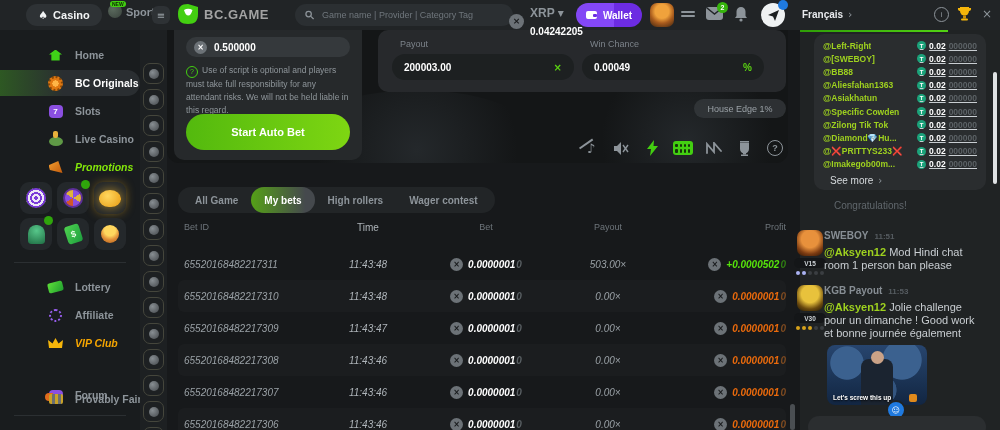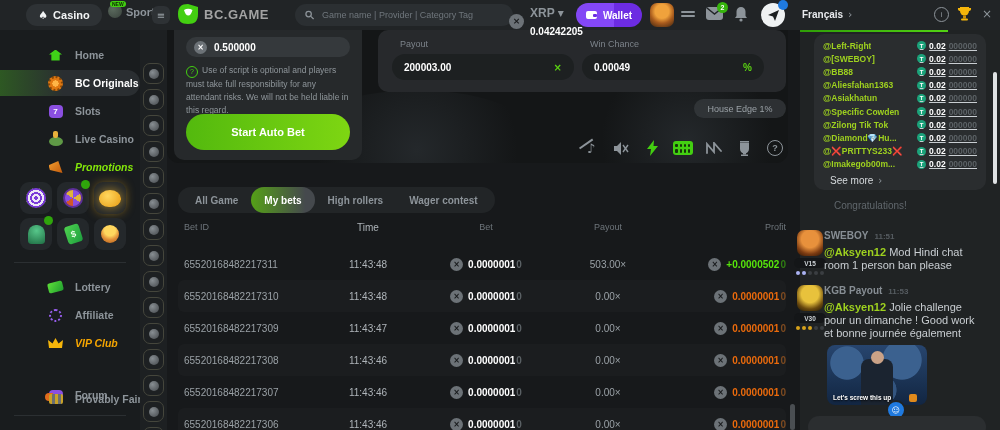--- a/index.html
+++ b/index.html
@@ -108,21 +108,21 @@
   .kbd{width:20px;height:14px;background:#43cf11;border-radius:3px;display:grid;grid-template-columns:repeat(4,1fr);gap:1.5px;padding:2.5px;box-sizing:border-box;}
   .kbd i{background:#14340a;border-radius:1px;}
   .qcirc{width:14px;height:14px;border:1.5px solid #8d949a;border-radius:50%;font-size:9px;font-weight:bold;display:flex;align-items:center;justify-content:center;}
   
   .tabs{position:absolute;left:178px;top:187px;height:26px;background:#222527;border-radius:13px;display:flex;align-items:center;padding:0 4px;z-index:3;}
   .tab{padding:0 13px;font-size:10px;font-weight:bold;color:#8d949a;height:26px;display:flex;align-items:center;cursor:pointer;border-radius:13px;white-space:nowrap;}
   .tab.active{background:linear-gradient(90deg,#55a017,#45494d 85%);color:#fff;}
   .thead{position:absolute;left:178px;top:222px;width:608px;height:20px;font-size:9px;color:#6e757b;z-index:3;}
   .c-id{position:absolute;left:6px;}
   .c-profit{position:absolute;right:0;text-align:right;}
-  .trow{position:absolute;left:178px;width:608px;height:32px;z-index:3;cursor:pointer;}
+  .trow{position:absolute;left:178px;width:608px;height:32px;z-index:3;cursor:pointer;font-style:italic;}
   .trow.alt{background:rgba(255,255,255,.018);border-radius:6px;}
   .trow .cell{position:absolute;top:0;height:32px;display:flex;align-items:center;}
   .cell.id{left:6px;font-size:10px;color:#9aa1a6;}
   .cell.time{left:290px;width:80px;justify-content:center;font-size:10px;color:#aeb4b9;}
   .cell.bet{left:212px;width:120px;justify-content:center;gap:5px;}
   .cell.payout{left:315px;width:80px;justify-content:center;font-size:10px;color:#9aa1a6;}
   .cell.profit{right:0;justify-content:flex-end;gap:5px;}
   .cell .xcoin{width:13px;height:13px;font-size:8px;}
   .betval{font-size:10px;font-weight:bold;color:#fff;}
   .dim{color:#5a6064;font-weight:bold;font-size:10px;}

